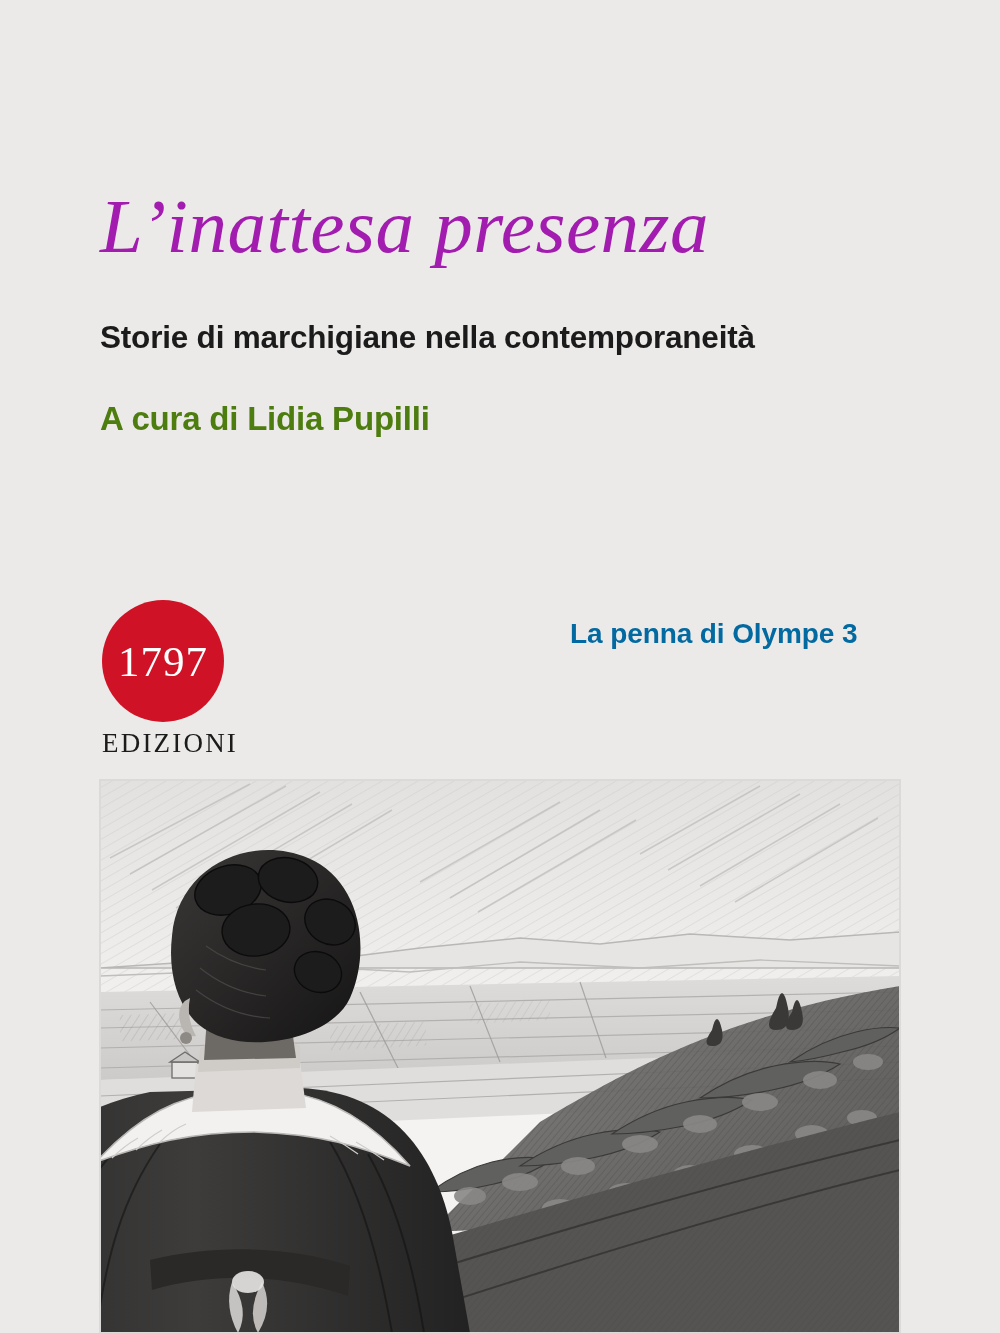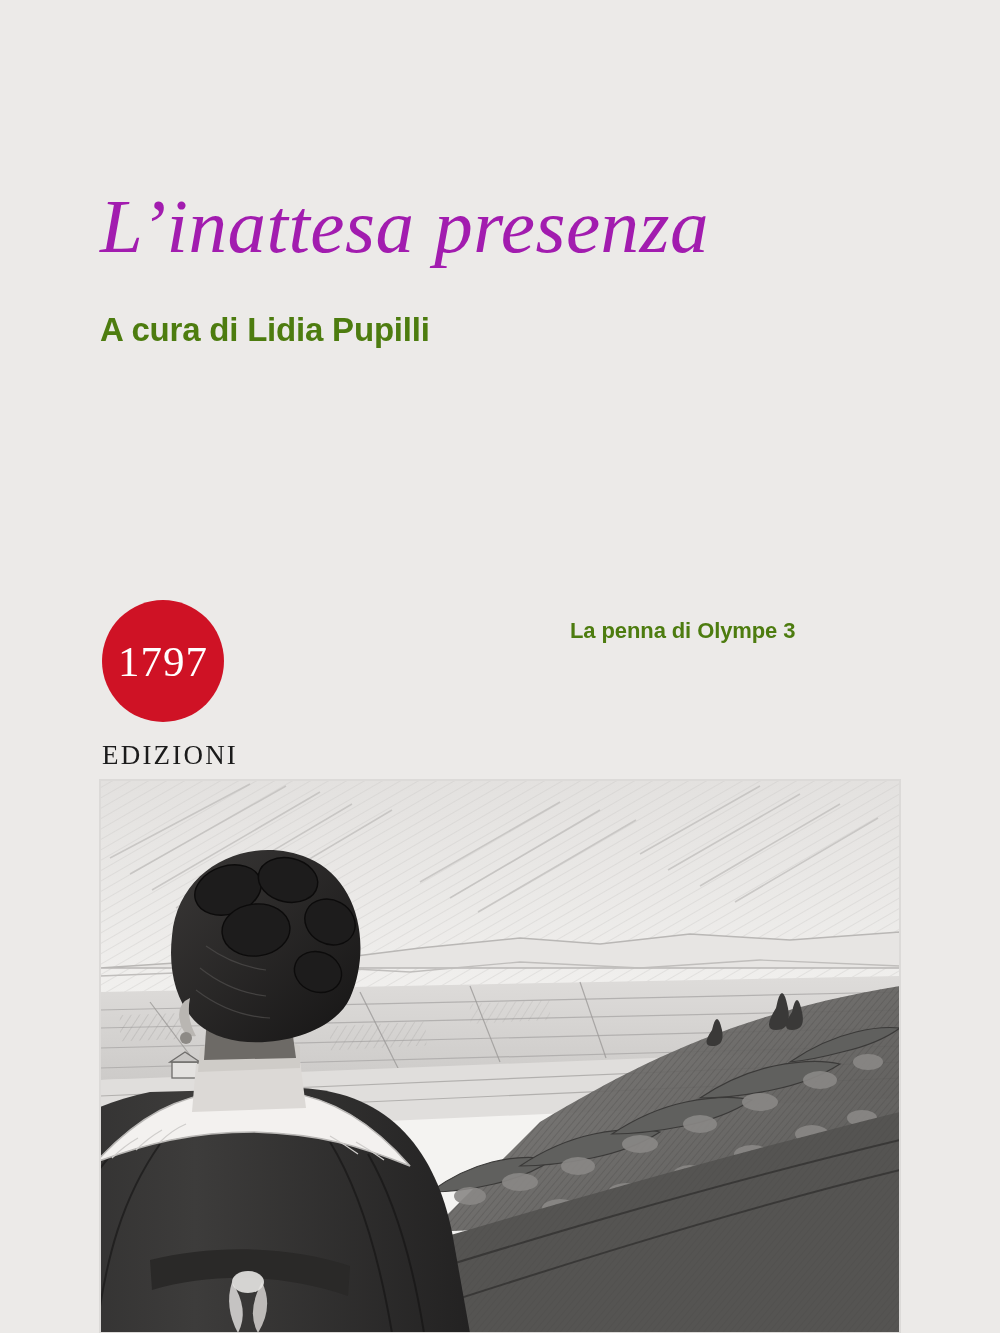--- a/index.html
+++ b/index.html
@@ -76,32 +76,32 @@
     font-size: 43px;
     color: #ffffff;
     letter-spacing: 1px;
     font-variant: small-caps;
   }
   .publisher-name {
     font-family: "Liberation Serif", serif;
     font-size: 27px;
     color: #1b1b1b;
     letter-spacing: 2.2px;
-    margin-top: 18px;
+    margin-top: 6px;
   }
 
   
   .series {
     position: absolute;
     left: 570px;
     top: 618px;
     font-family: "Liberation Sans", sans-serif;
     font-weight: bold;
-    font-size: 22px;
-    color: #4d7c0f;
+    font-size: 28px;
+    color: #0369a1;
     letter-spacing: -0.1px;
   }
 
   
   .illustration {
     position: absolute;
     left: 0;
     top: 762px;
     width: 1000px;
     height: 571px;
@@ -111,20 +111,21 @@
     display: block;
   }
 </style>
 </head>
 <body>
 
 <div class="cover">
 
   <div class="title-block">
     <h1 class="book-title">L’inattesa presenza</h1>
+    <p class="book-subtitle">Storie di marchigiane nella contemporaneità</p>
     <p class="book-editor">A cura di Lidia Pupilli</p>
   </div>
 
   <div class="publisher">
     <div class="logo-circle">
       <span class="logo-year">1797</span>
     </div>
     <div class="publisher-name">EDIZIONI</div>
   </div>
 

